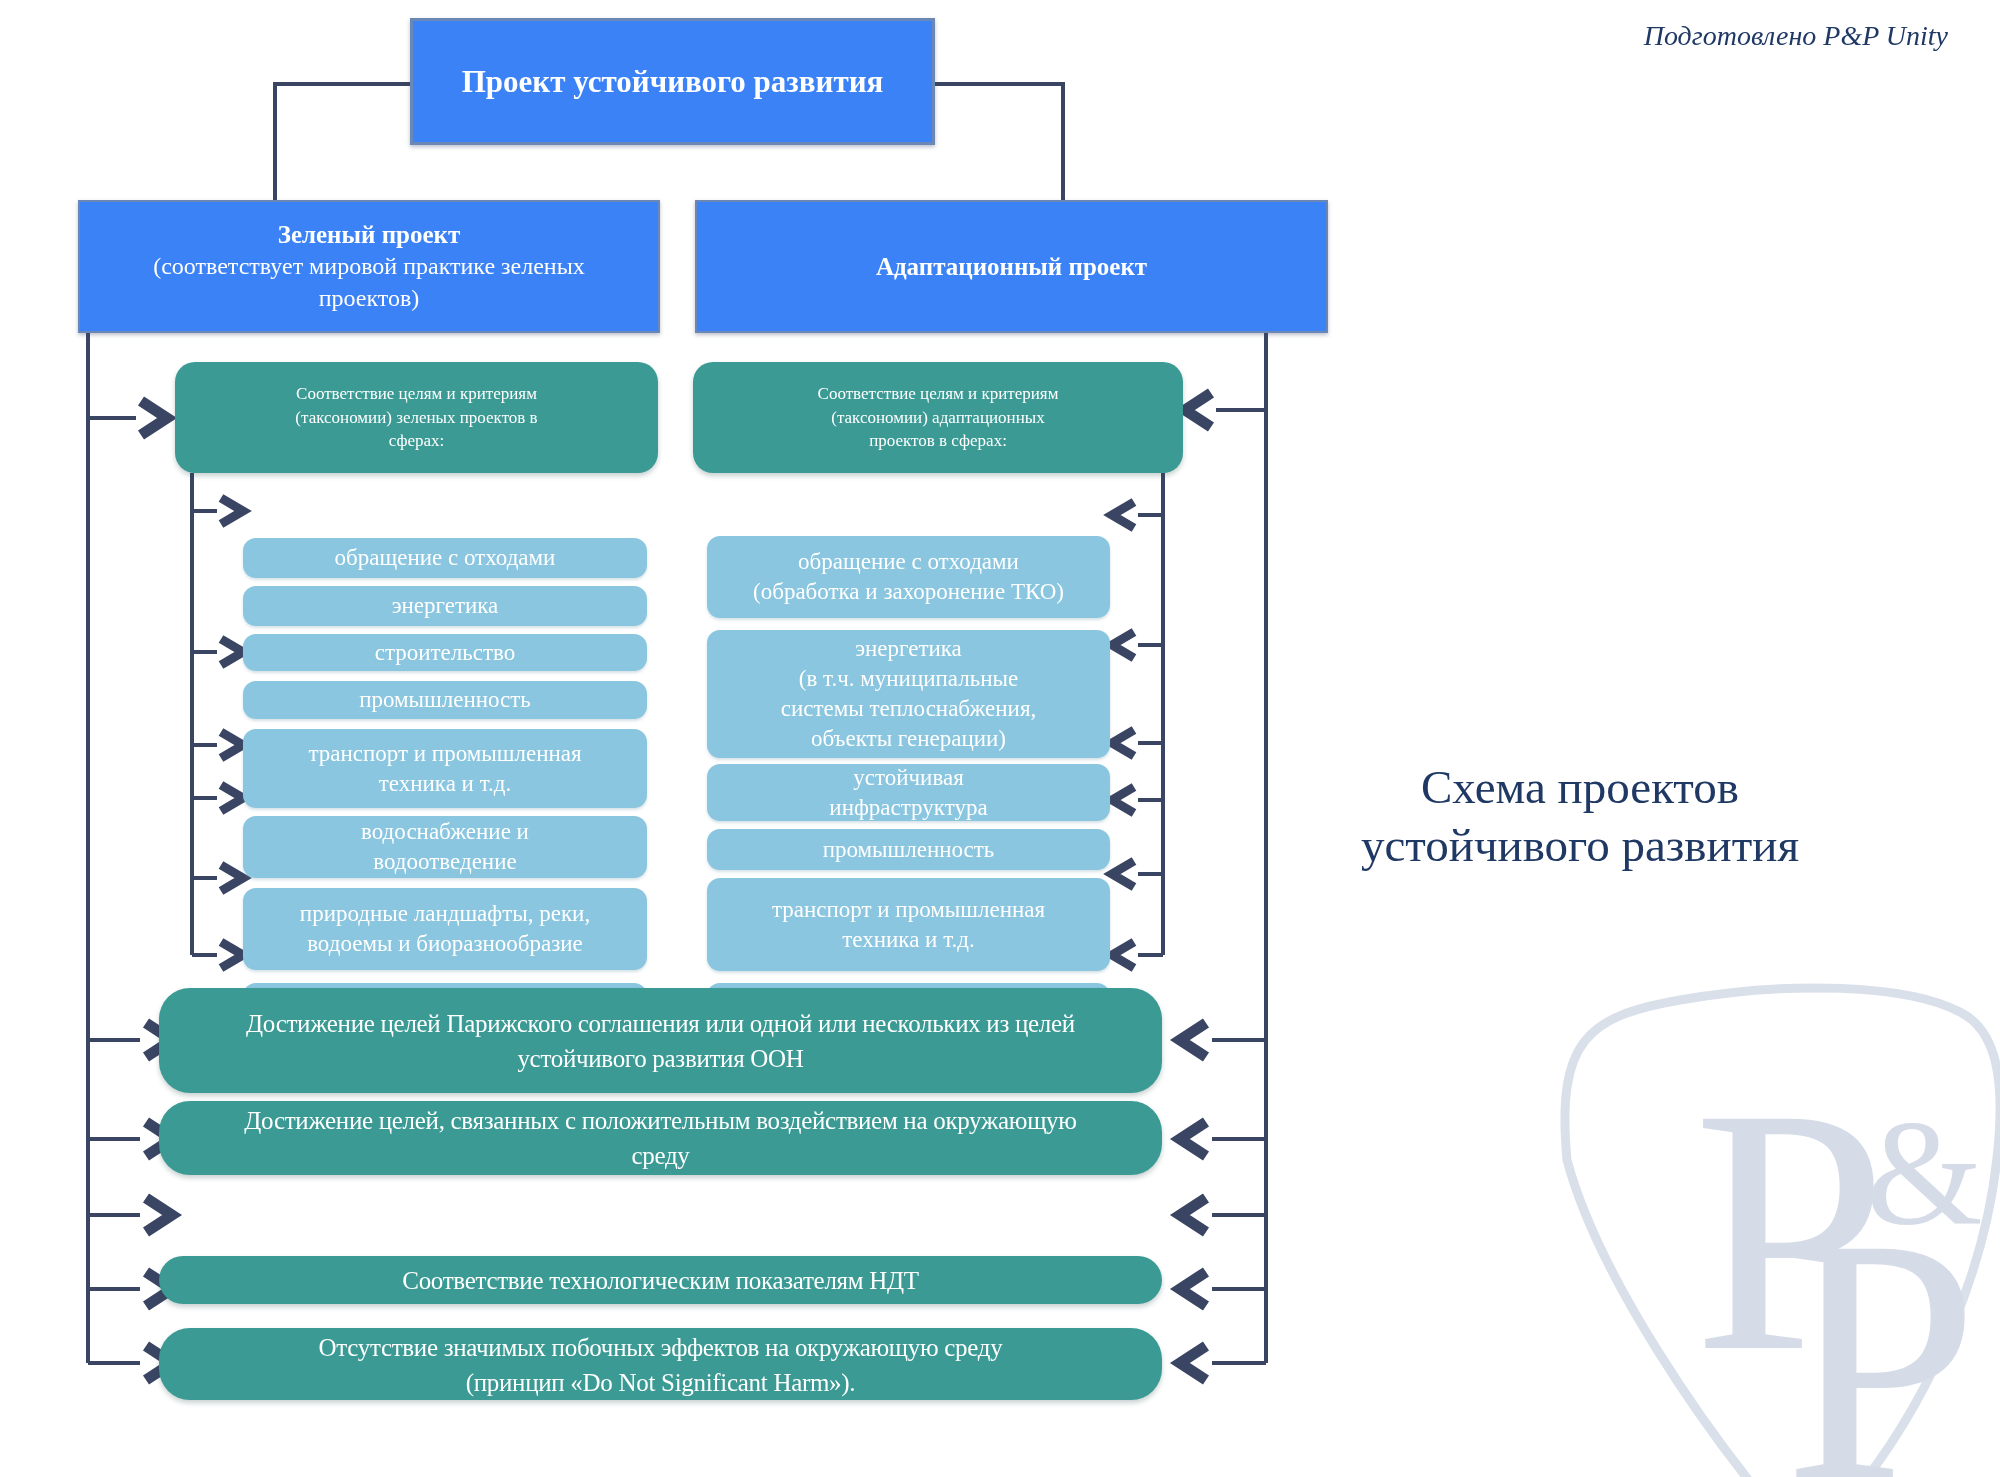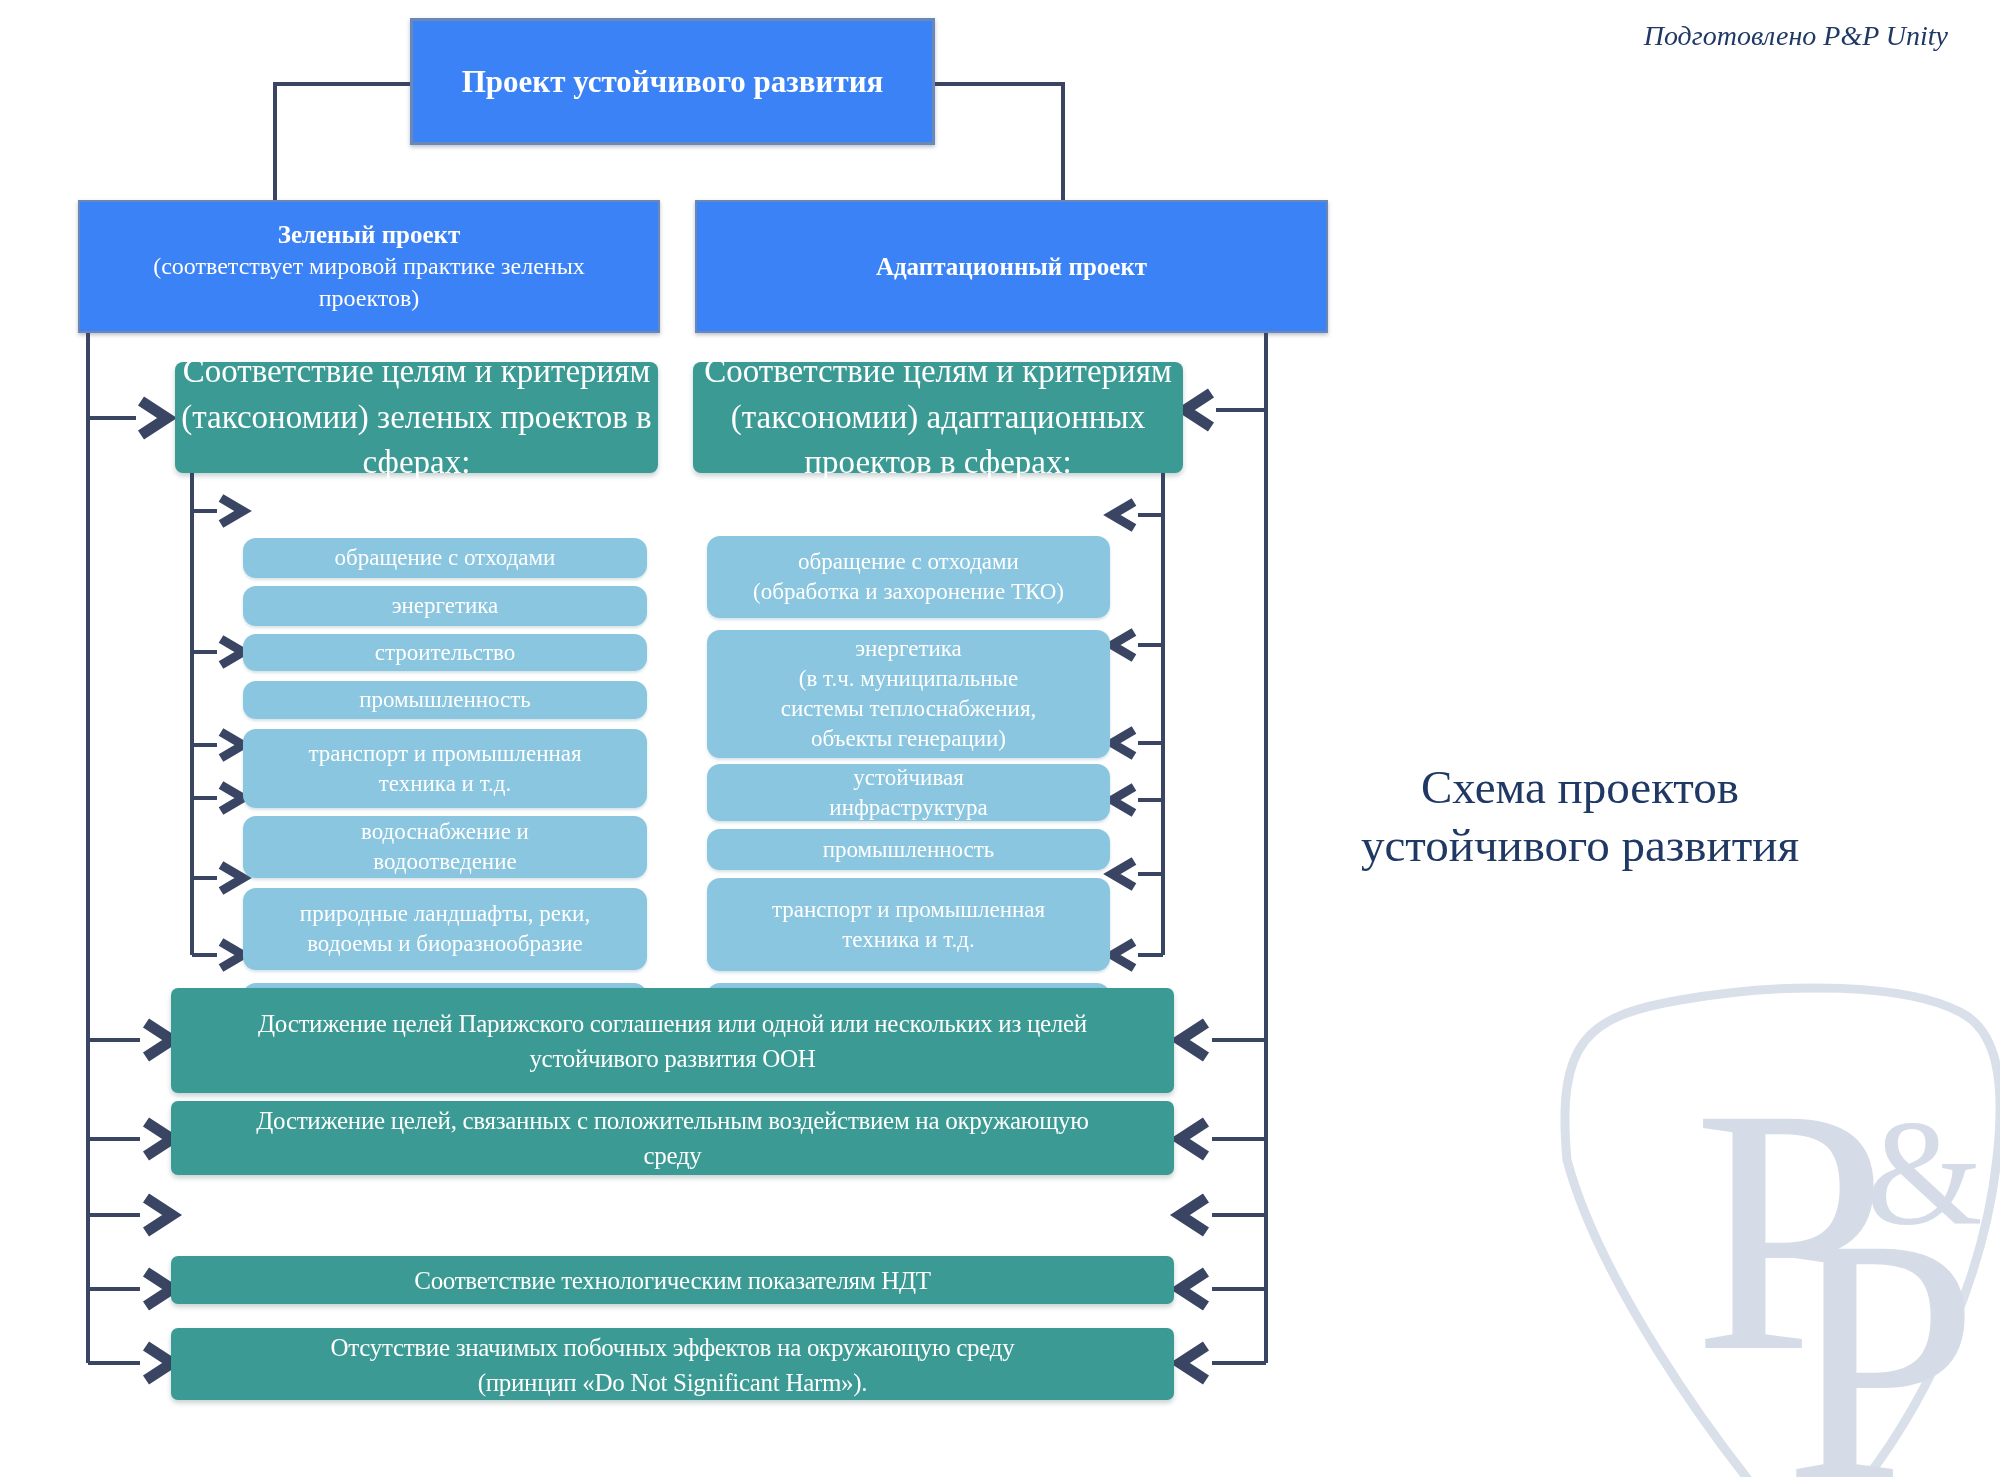--- a/index.html
+++ b/index.html
@@ -17,37 +17,37 @@
   .box{position:absolute;z-index:2;box-sizing:border-box;display:flex;flex-direction:column;
        align-items:center;justify-content:center;text-align:center;color:#ffffff;}
   
   .navy{background:#3b82f6;border:3px solid #6A87B5;box-shadow:0 2px 4px rgba(60,74,107,.35);}
   .root-box{left:410px;top:18px;width:525px;height:127px;font-size:31px;font-weight:bold;}
   .green-box{left:78px;top:200px;width:582px;height:133px;font-size:24px;line-height:1.32;border-width:2px;}
   .adapt-box{left:695px;top:200px;width:633px;height:133px;font-size:24px;line-height:1.28;border-width:2px;}
   .branch-title{font-weight:bold;font-size:25px;}
   
   .teal{background:#3B9B94;box-shadow:0 3px 5px rgba(40,70,70,.25);}
-  .hdr{border-radius:8px;font-size:33px;line-height:1.38;}
+  .hdr{border-radius:20px;font-size:17px;line-height:1.38;}
   .hdr-green{left:175px;top:362px;width:483px;height:111px;}
   .hdr-adapt{left:693px;top:362px;width:490px;height:111px;}
   
   .area{background:#8AC6DF;border-radius:13px;font-size:23px;line-height:1.3;
         box-shadow:0 2px 3px rgba(90,140,160,.25);margin-top:48px;}
   .ga{left:243px;width:404px;}
   .aa{left:707px;width:403px;}
   .ga1{top:490px;height:40px;}  .ga2{top:538px;height:40px;}
   .ga3{top:586px;height:37px;}  .ga4{top:633px;height:38px;}
   .ga5{top:681px;height:79px;}  .ga6{top:768px;height:62px;}
   .ga7{top:840px;height:82px;}  .ga8{top:935px;height:42px;}
   .aa1{top:488px;height:82px;}  .aa2{top:582px;height:128px;}
   .aa3{top:716px;height:57px;}  .aa4{top:781px;height:41px;}
   .aa5{top:830px;height:93px;}  .aa6{top:935px;height:43px;}
   
-  .crit{left:171px;width:1003px;border-radius:7px;font-size:25px;line-height:1.4;letter-spacing:-0.3px;}
+  .crit{left:159px;width:1003px;border-radius:31px;font-size:25px;line-height:1.4;letter-spacing:-0.3px;}
   .cr1{top:988px;height:105px;} .cr2{top:1101px;height:74px;}
   .cr3{top:1183px;height:65px;} .cr4{top:1256px;height:48px;}
   .cr5{top:1328px;height:72px;justify-content:flex-end;}
   
   .credit{position:absolute;z-index:2;right:52px;top:20px;font-size:28px;font-style:italic;
           color:#1F3864;}
   .side-title{position:absolute;z-index:2;left:1355px;top:758px;width:450px;text-align:center;
           font-size:47px;line-height:1.24;color:#1F3864;}
   
   .ln{stroke:#3A4563;stroke-width:4;fill:none;}

